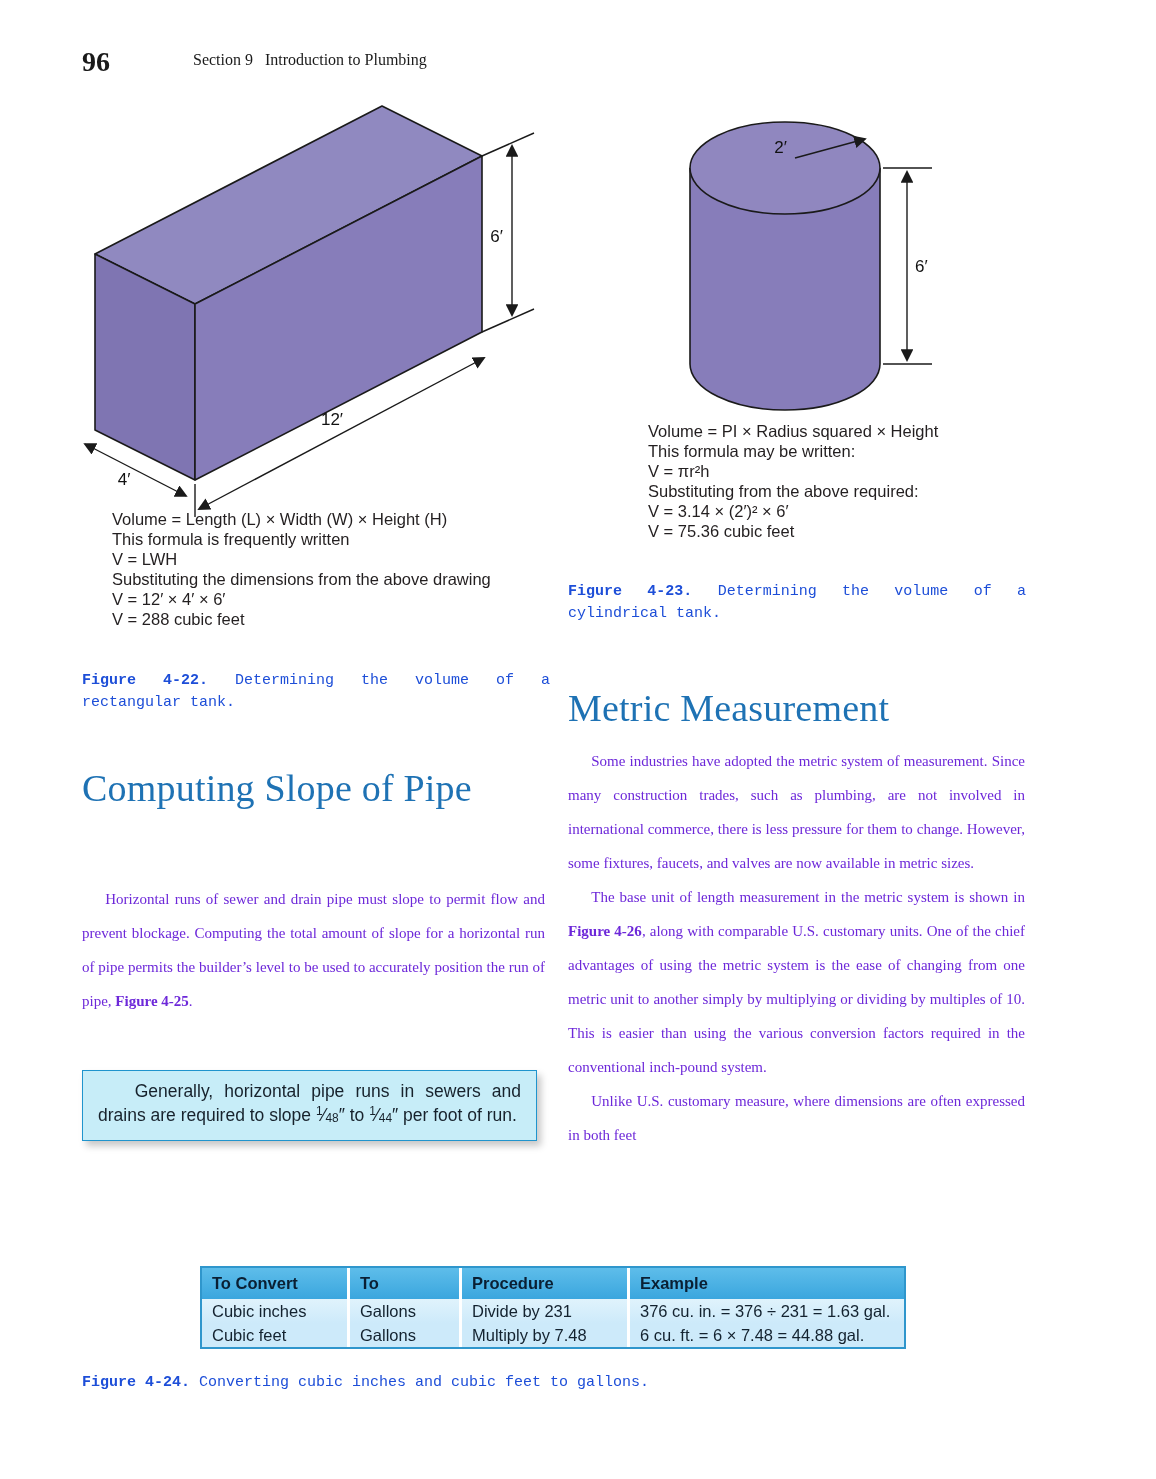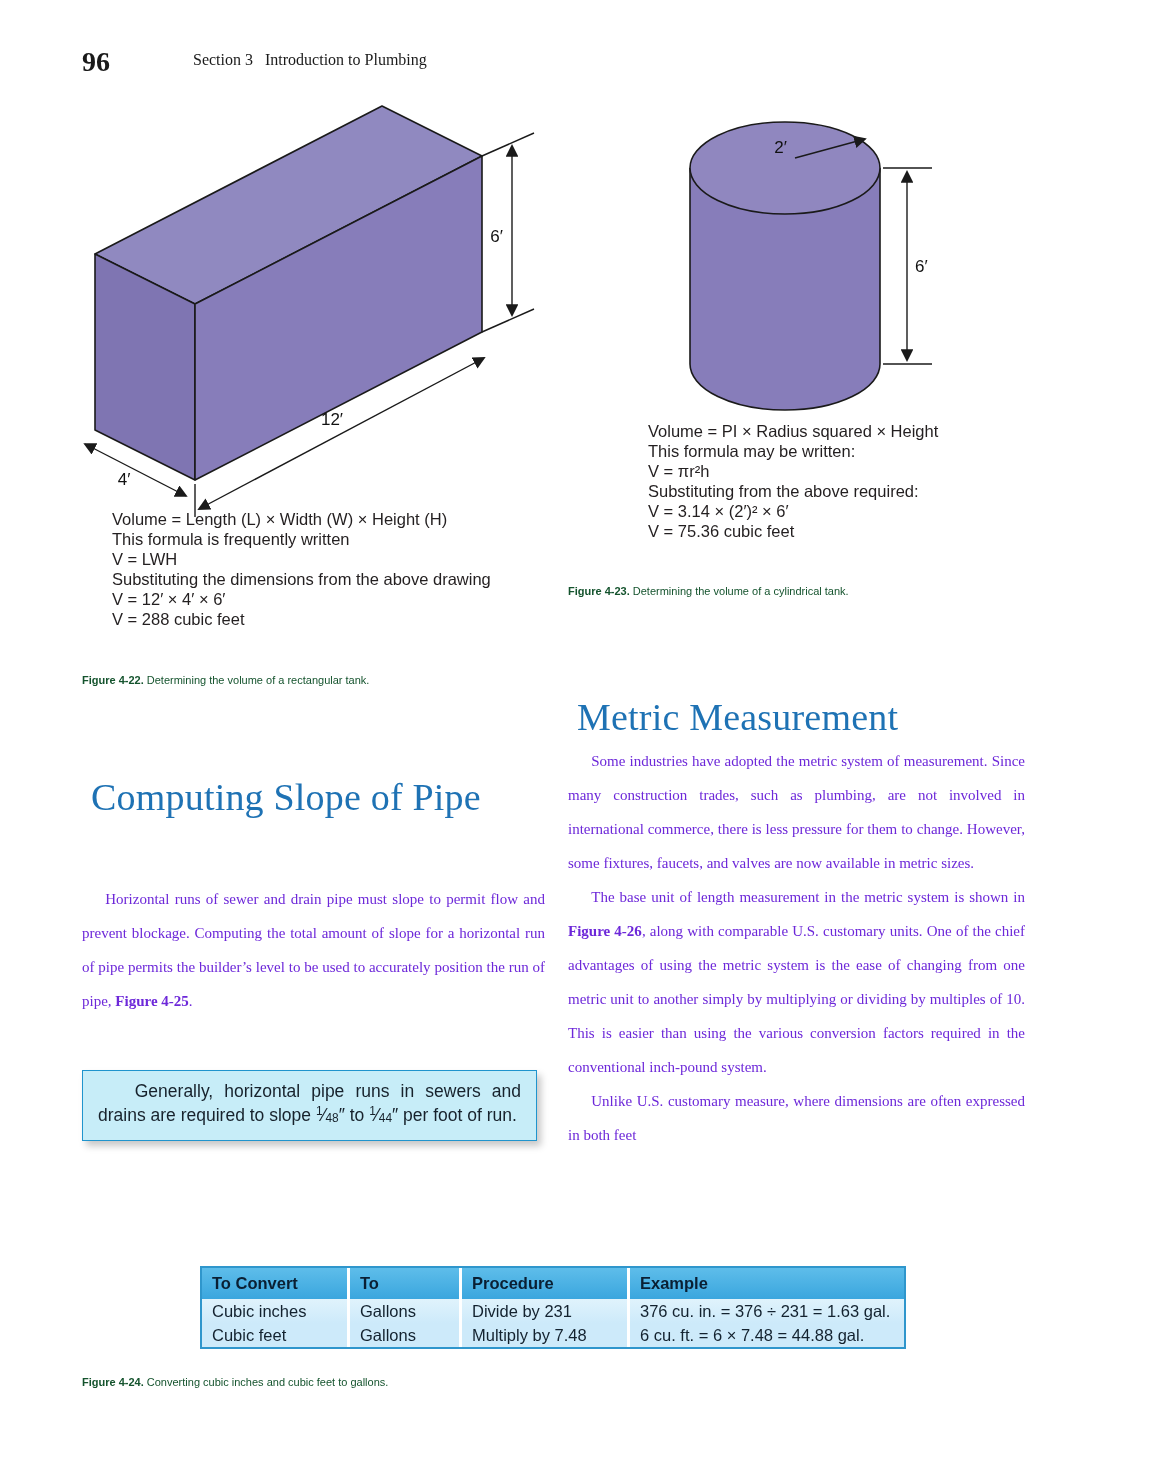--- a/index.html
+++ b/index.html
@@ -9,24 +9,24 @@
   .serif{font-family:"Liberation Serif","DejaVu Serif",serif;}
 
   .page-num{left:82px;top:46px;font-size:28px;font-weight:bold;color:#1a1a1a;}
   .running-head{left:193px;top:51px;font-size:16px;color:#1a1a1a;white-space:pre;}
 
   .fig-text{font-size:16.5px;line-height:20px;color:#231f20;}
   .fig-text div{margin:0;}
   .mt14{margin-top:14px;}
   .mt16{margin-top:16px;}
 
-  .fig-caption{font-size:11px;line-height:21.5px;color:#14532d;text-align:justify;}
+  .fig-caption{font-size:15px;line-height:21.5px;color:#1d4ed8;text-align:justify;font-family:Liberation Mono, monospace;}
   .cap-label{font-weight:bold;}
 
-  .heading{margin:9px;font-weight:400;font-size:38px;line-height:53px;color:#1e72b4;letter-spacing:0.2px;}
+  .heading{margin:0;font-weight:400;font-size:38px;line-height:53px;color:#1e72b4;letter-spacing:0.2px;}
 
   .body-text{font-size:15px;line-height:34px;color:#6d28d9;text-align:justify;}
   .body-text p{margin:0;text-indent:1.55em;}
   .bold{font-weight:bold;}
 
   .code-note{width:453px;border:1px solid #1f94cd;box-shadow:4px 5px 7px rgba(0,0,0,0.22);}
   .code-note-header{background:linear-gradient(to bottom,#8fd6ef 0%,#35a9de 40%,#1b8ec9 100%);
     color:#ffffff;font-weight:bold;font-size:17.5px;padding:4px 12px 5px;}
   .code-note-body{background:#c7edf8;padding:9px 15px 13px;font-size:17.5px;line-height:23.5px;color:#17222c;text-align:justify;}
   .code-note-body p{margin:0;text-indent:2.1em;}
@@ -42,21 +42,21 @@
   .conv-table tbody tr:first-child td{background:linear-gradient(to bottom,#e0f3fc,#cdeafa);}
 
   .dim-label{font-family:"Liberation Sans","DejaVu Sans",sans-serif;font-size:17px;fill:#111111;}
 </style>
 </head>
 <body>
 
 <div class="page">
 
   <div class="abs serif page-num">96</div>
-  <div class="abs serif running-head">Section 3   Introduction to Plumbing</div>
+  <div class="abs serif running-head">Section 9   Introduction to Plumbing</div>
 
   <svg class="abs" style="left:82px;top:100px;" width="480" height="422" viewBox="0 0 480 422">
     <defs>
       <marker id="arr" viewBox="0 0 10 10" refX="8.5" refY="5" markerWidth="9" markerHeight="9" orient="auto-start-reverse">
         <path d="M0,0 L10,5 L0,10 z" fill="#1a1a1a"></path>
       </marker>
     </defs>
     <g stroke="#1a1a1a" stroke-width="1.6" stroke-linejoin="round">
       <polygon points="13,154 300,6 400,56 113,204" fill="#9089C0"></polygon>
       <polygon points="13,154 113,204 113,380 13,330" fill="#7F75B2"></polygon>

